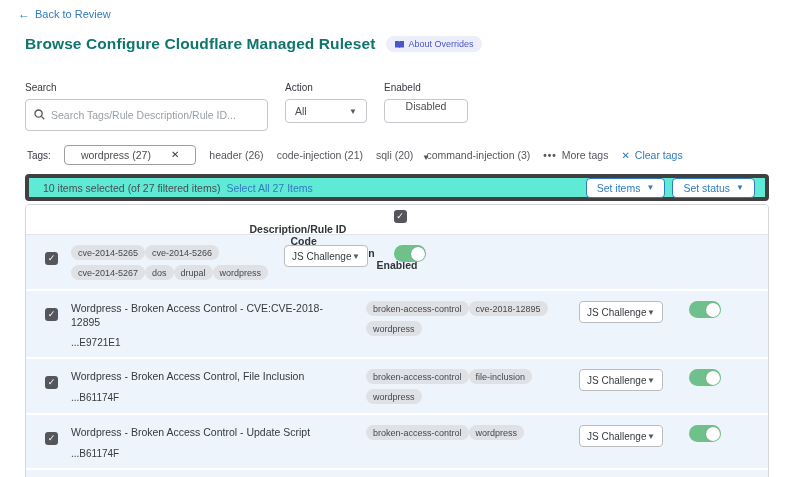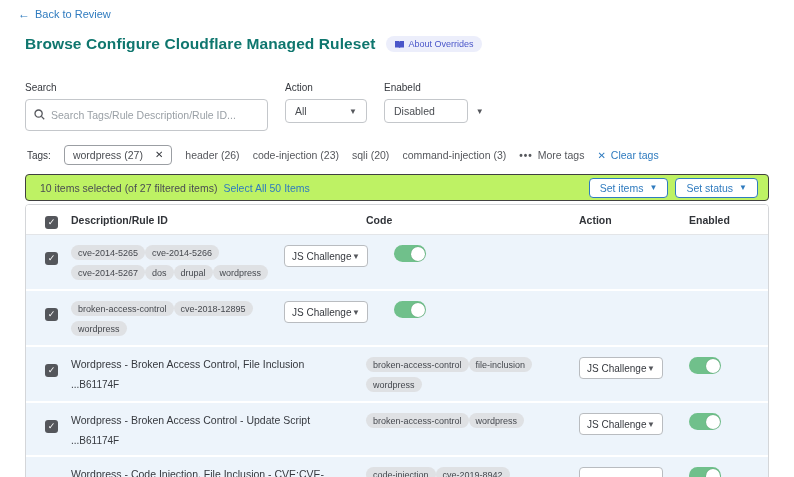--- a/index.html
+++ b/index.html
@@ -25,50 +25,50 @@
   .search-box { width:243px; height:32px; border:1px solid #c4c7cb; border-radius:4px;
     display:flex; align-items:center; padding:0 8px; gap:6px; background:#fff; }
   .search-box input { border:none; outline:none; flex:1; font-size:10.5px;
     font-family:inherit; color:#36393f; background:transparent; }
   .search-box input::placeholder { color:#9aa0a6; }
   .select { height:24px; border:1px solid #c4c7cb; border-radius:4px; background:#fff;
     display:flex; align-items:center; justify-content:space-between; padding:0 9px;
     font-size:10.5px; color:#4a4d52; cursor:pointer;gap:41px; }
   .select .caret { color:#55575c; font-size:8px; }
   .select.action-select { width:82px; }
-  .select.enabled-select { width:84px; }
+  .select.enabled-select { width:84px;flex-direction:column; }
 
   
   .tags-row { display:flex; align-items:center; margin:14px 0 0 27px; gap:13px; font-size:10.5px; }
   .tags-label { color:#36393f; font-size:10px; }
-  .selected-tag { display:inline-flex; align-items:flex-start; gap:12px; border:1px solid #9b9ea3;
-    border-radius:4px; padding:3px 8px; color:#4a4d52; cursor:pointer; background:#fff; }
+  .selected-tag { display:inline-flex; align-items:flex-start; gap:20px; border:1px solid #9b9ea3;
+    border-radius:4px; padding:3px 16px; color:#4a4d52; cursor:pointer; background:#fff; }
   .selected-tag .x { font-size:10px; color:#36393f; font-weight:700; cursor:pointer; }
   .plain-tag { color:#55575c; cursor:pointer; }
   .more-tags { display:inline-flex; align-items:center; gap:5px; color:#55575c; cursor:pointer; }
   .more-tags .dots { letter-spacing:1px; font-weight:700; font-size:10px; }
   .clear-tags { display:inline-flex; align-items:center; gap:5px; color:#2f7bbf; cursor:pointer; }
   .clear-tags .x { font-weight:700; font-size:10px; }
 
   
-  .selection-bar { width:744px; margin:9px 0 0 25px; border:1px solid #404040; border-radius:4px;
-    height:27px; display:flex; align-items:center; padding:0 10px 0 14px; background:#bef264; }
+  .selection-bar { width:744px; margin:9px 0 0 25px; border:4px solid #404040; border-radius:4px;
+    height:27px; display:flex; align-items:center; padding:0 10px 0 14px; background:#5eead4; }
   .sel-summary { font-size:10.5px; color:#4a4d52; }
   .sel-all-link { font-size:10.5px; color:#2f7bbf; margin-left:6px; cursor:pointer; }
   .sel-buttons { margin-left:auto; display:flex; gap:7px; }
   .blue-btn { display:inline-flex; align-items:center; gap:6px; border:1px solid #2f7bbf;
     color:#2f7bbf; background:#fff; border-radius:4px; font-size:10.5px; padding:3px 10px;
     cursor:pointer; font-family:inherit; }
   .blue-btn .caret { font-size:8px; }
 
   
   .rules-table { width:744px; margin:3px 0 0 25px; border:1px solid #d4d6d9; border-radius:4px 4px 0 0;
     overflow:hidden; background:#fff; }
   .t-row { display:flex; align-items:flex-start; }
-  .t-head { height:30px; align-items:center; background:#fff; border-bottom:1px solid #e3e5e8; }
+  .t-head { height:30px; align-items:center; background:#fff; border-bottom:1px solid #e3e5e8;flex-direction:column; }
   .t-head .cell { font-weight:700; font-size:10.5px; color:#313439; }
   .cell { font-size:10.5px; }
   .col-check { width:45px; padding-left:19px; flex:none; }
   .col-desc  { width:295px; padding-right:20px; flex:none; }
   .col-tags  { width:213px; padding-right:6px; flex:none; }
   .col-action{ width:110px; flex:none; }
   .col-enabled{ flex:1; }
 
   .data-row { background:#edf4fb; border-top:2px solid #fff; padding:10px 0 9px 0; }
   .data-row:first-of-type { border-top:none; }
@@ -143,36 +143,36 @@
     </div>
   </div>
 
   <div class="tags-row">
     <span class="tags-label">Tags:</span>
     <span class="selected-tag">
       <span>wordpress (27)</span>
       <span class="x">✕</span>
     </span>
     <span class="plain-tag">header (26)</span>
-    <span class="plain-tag">code-injection (23)</span>
+    <span class="plain-tag">code-injection (21)</span>
     <span class="plain-tag">sqli (20)</span>
     <span class="plain-tag">command-injection (3)</span>
     <span class="more-tags">
       <span class="dots">•••</span>
       <span>More tags</span>
     </span>
     <span class="clear-tags">
       <span class="x">✕</span>
       <span>Clear tags</span>
     </span>
   </div>
 
   <div class="selection-bar">
     <span class="sel-summary">10 items selected (of 27 filtered items)</span>
-    <span class="sel-all-link">Select All 50 Items</span>
+    <span class="sel-all-link">Select All 27 Items</span>
     <span class="sel-buttons">
       <button class="blue-btn">
         <span>Set items</span>
         <span class="caret">▼</span>
       </button>
       <button class="blue-btn">
         <span>Set status</span>
         <span class="caret">▼</span>
       </button>
     </span>
@@ -211,20 +211,24 @@
     </div>
     <div class="col-enabled">
       <span class="toggle"><span class="knob"></span></span>
     </div>
   </div>
 
   <div class="t-row data-row">
     <div class="col-check" style="padding-top:2px;">
       <span class="checkbox"></span>
     </div>
+    <div class="col-desc">
+      <div class="desc-text">Wordpress - Broken Access Control - CVE:CVE-2018-12895</div>
+      <div class="rule-id">...E9721E1</div>
+    </div>
     <div class="col-tags">
       <div class="pill-wrap">
               <span class="tag-pill">broken-access-control</span>
               <span class="tag-pill">cve-2018-12895</span>
               <span class="tag-pill">wordpress</span>
             </div>
     </div>
     <div class="col-action">
       <div class="row-select">
         <span>JS Challenge</span>

